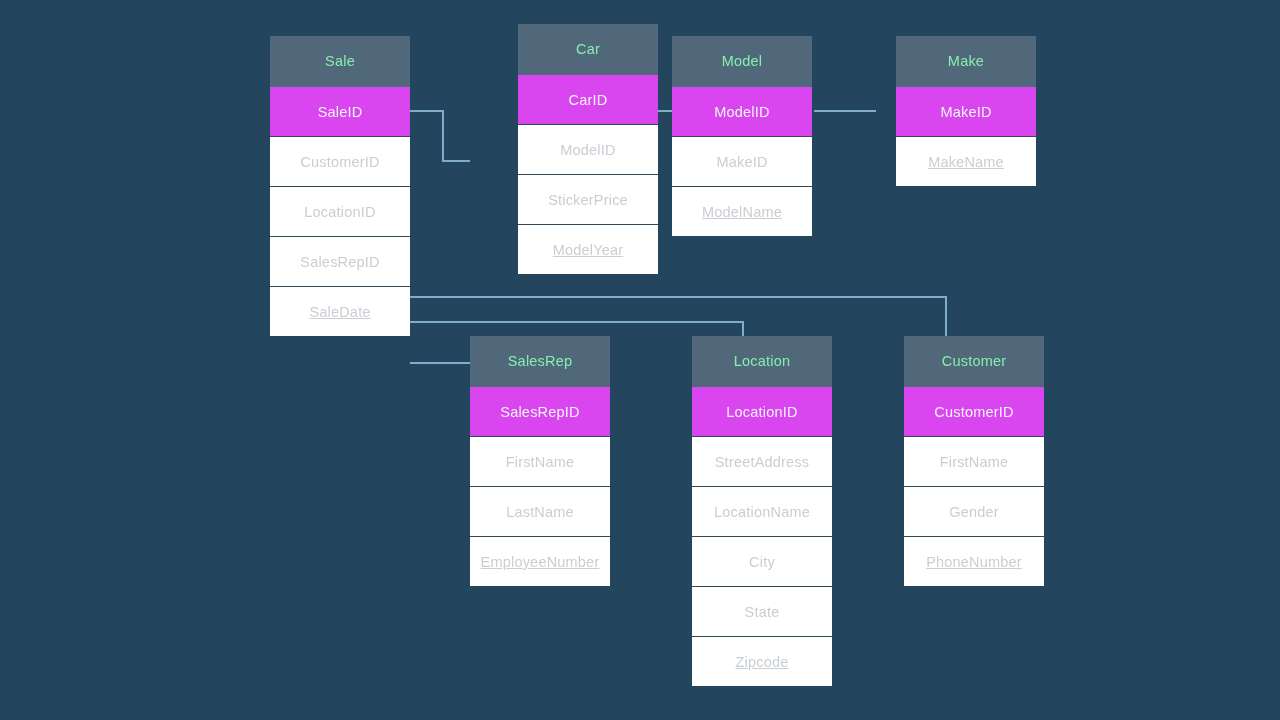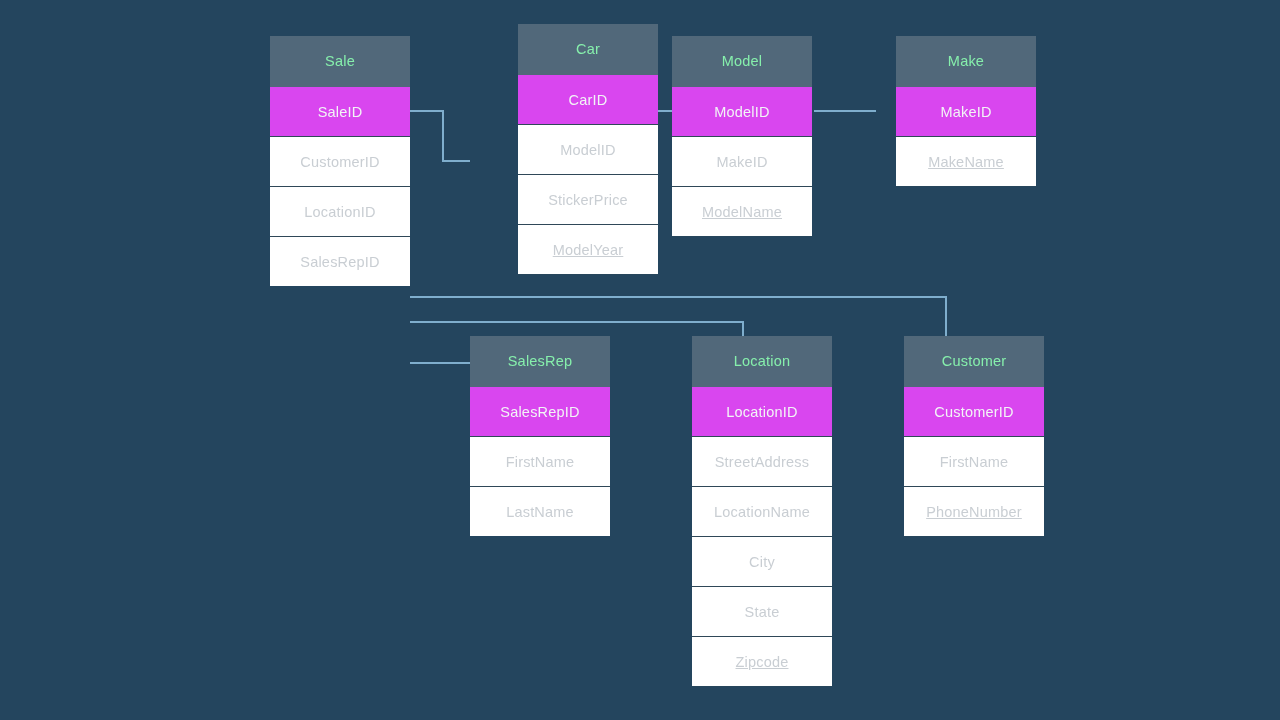--- a/index.html
+++ b/index.html
@@ -73,20 +73,21 @@
       <path d="M 410 363 L 470 363" fill="none" stroke="#7FAECD" stroke-width="2" stroke-linecap="butt" stroke-linejoin="miter"></path>
     </svg>
 
   <div id="entities-layer">
       <div class="entity" style="left: 270px; top: 36px;">
         <div class="entity-header">Sale</div>
         <div class="entity-row pk">SaleID</div>
         <div class="entity-row">CustomerID</div>
         <div class="entity-row">LocationID</div>
         <div class="entity-row">SalesRepID</div>
+        <div class="entity-row last">SaleDate</div>
       </div>
       <div class="entity" style="left: 470px; top: 24px; padding-left: 48px;">
         <div class="entity-header">Car</div>
         <div class="entity-row pk">CarID</div>
         <div class="entity-row">ModelID</div>
         <div class="entity-row">StickerPrice</div>
         <div class="entity-row last">ModelYear</div>
       </div>
       <div class="entity" style="left: 672px; top: 36px;">
         <div class="entity-header">Model</div>
@@ -97,31 +98,33 @@
       <div class="entity" style="left: 896px; top: 36px;">
         <div class="entity-header">Make</div>
         <div class="entity-row pk">MakeID</div>
         <div class="entity-row last">MakeName</div>
       </div>
       <div class="entity" style="left: 470px; top: 336px; border-radius: 12px;">
         <div class="entity-header">SalesRep</div>
         <div class="entity-row pk">SalesRepID</div>
         <div class="entity-row">FirstName</div>
         <div class="entity-row">LastName</div>
+        <div class="entity-row last">EmployeeNumber</div>
       </div>
       <div class="entity" style="left: 672px; top: 336px; padding-left: 20px;">
         <div class="entity-header">Location</div>
         <div class="entity-row pk">LocationID</div>
         <div class="entity-row">StreetAddress</div>
         <div class="entity-row">LocationName</div>
         <div class="entity-row">City</div>
         <div class="entity-row">State</div>
         <div class="entity-row last">Zipcode</div>
       </div>
       <div class="entity" style="left: 876px; top: 336px; margin-left: 28px;">
         <div class="entity-header">Customer</div>
         <div class="entity-row pk">CustomerID</div>
         <div class="entity-row">FirstName</div>
+        <div class="entity-row">Gender</div>
         <div class="entity-row last">PhoneNumber</div>
       </div>
     </div>
 
 </div>
 
 </body></html>

